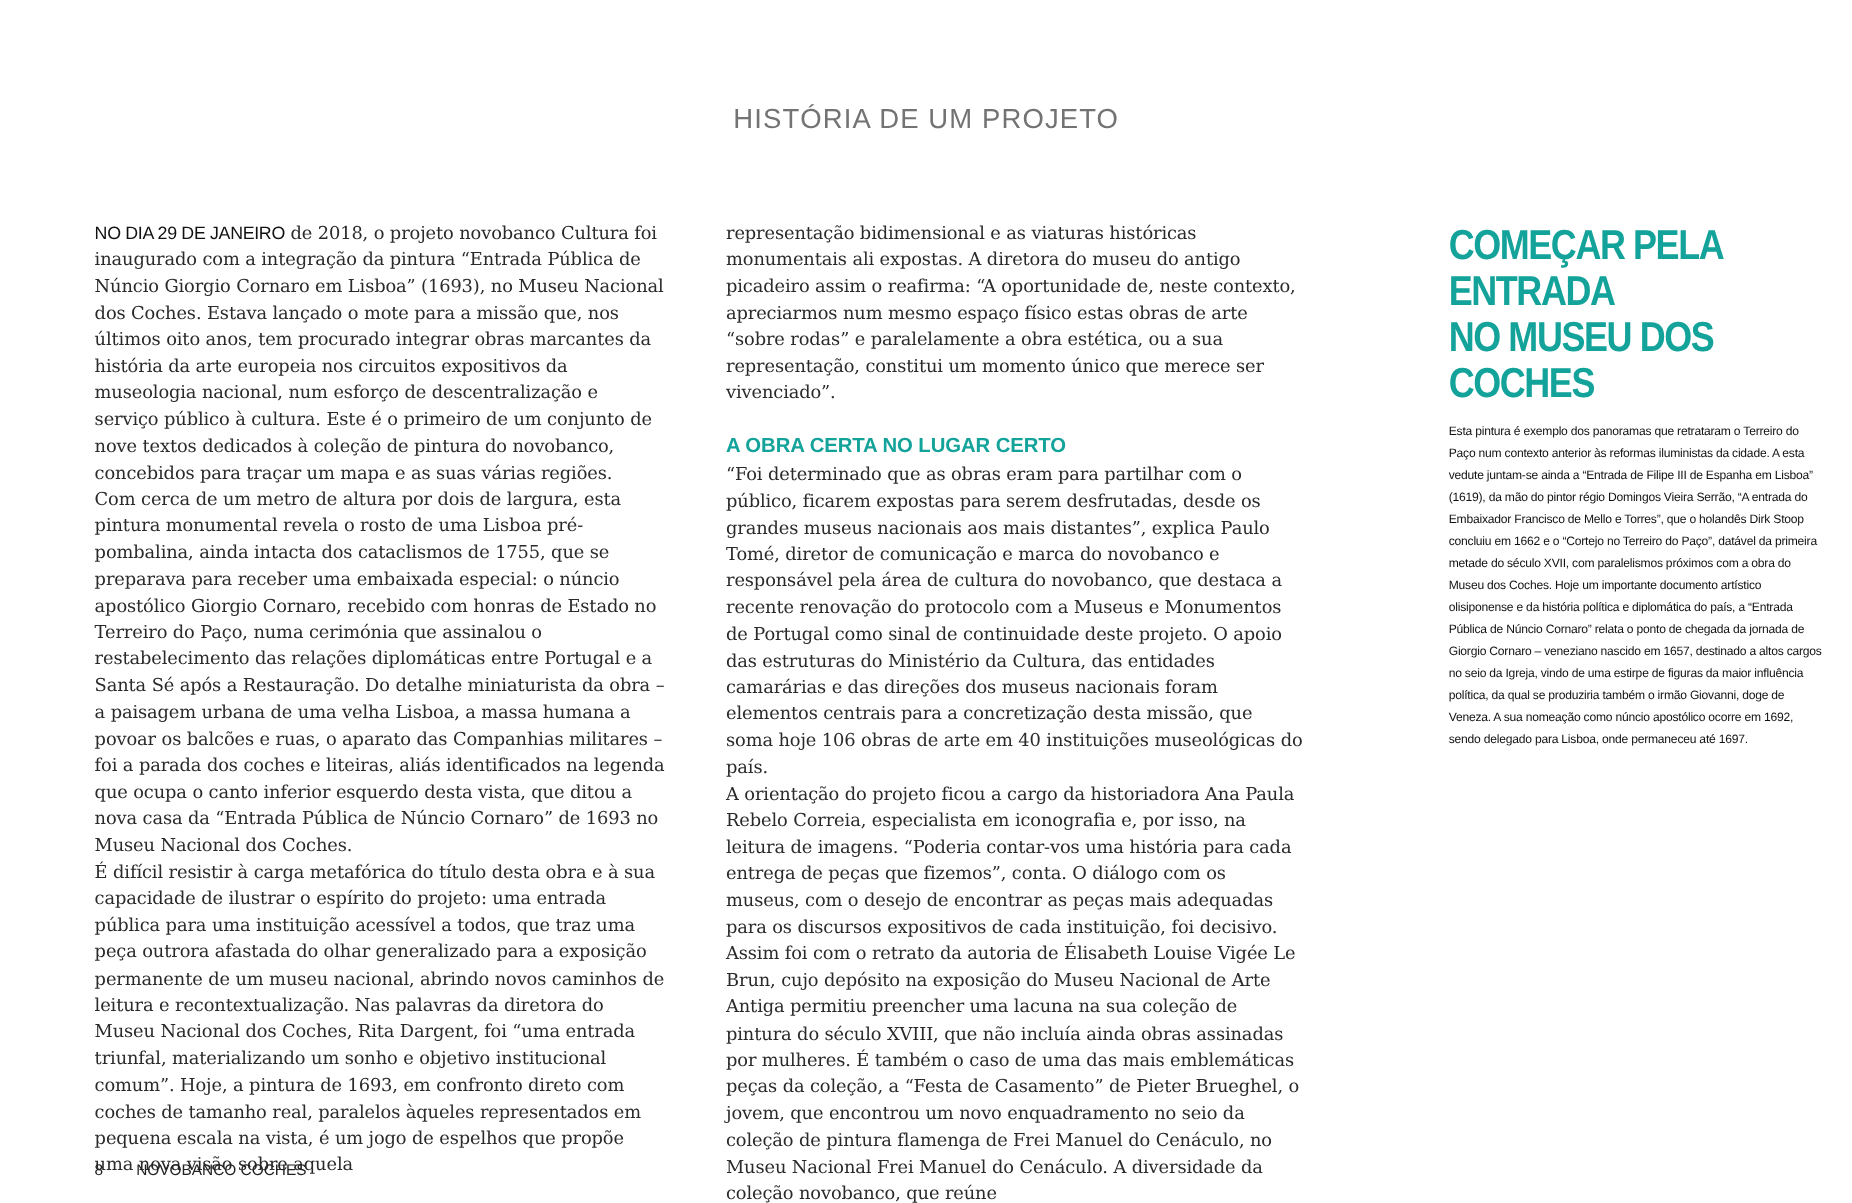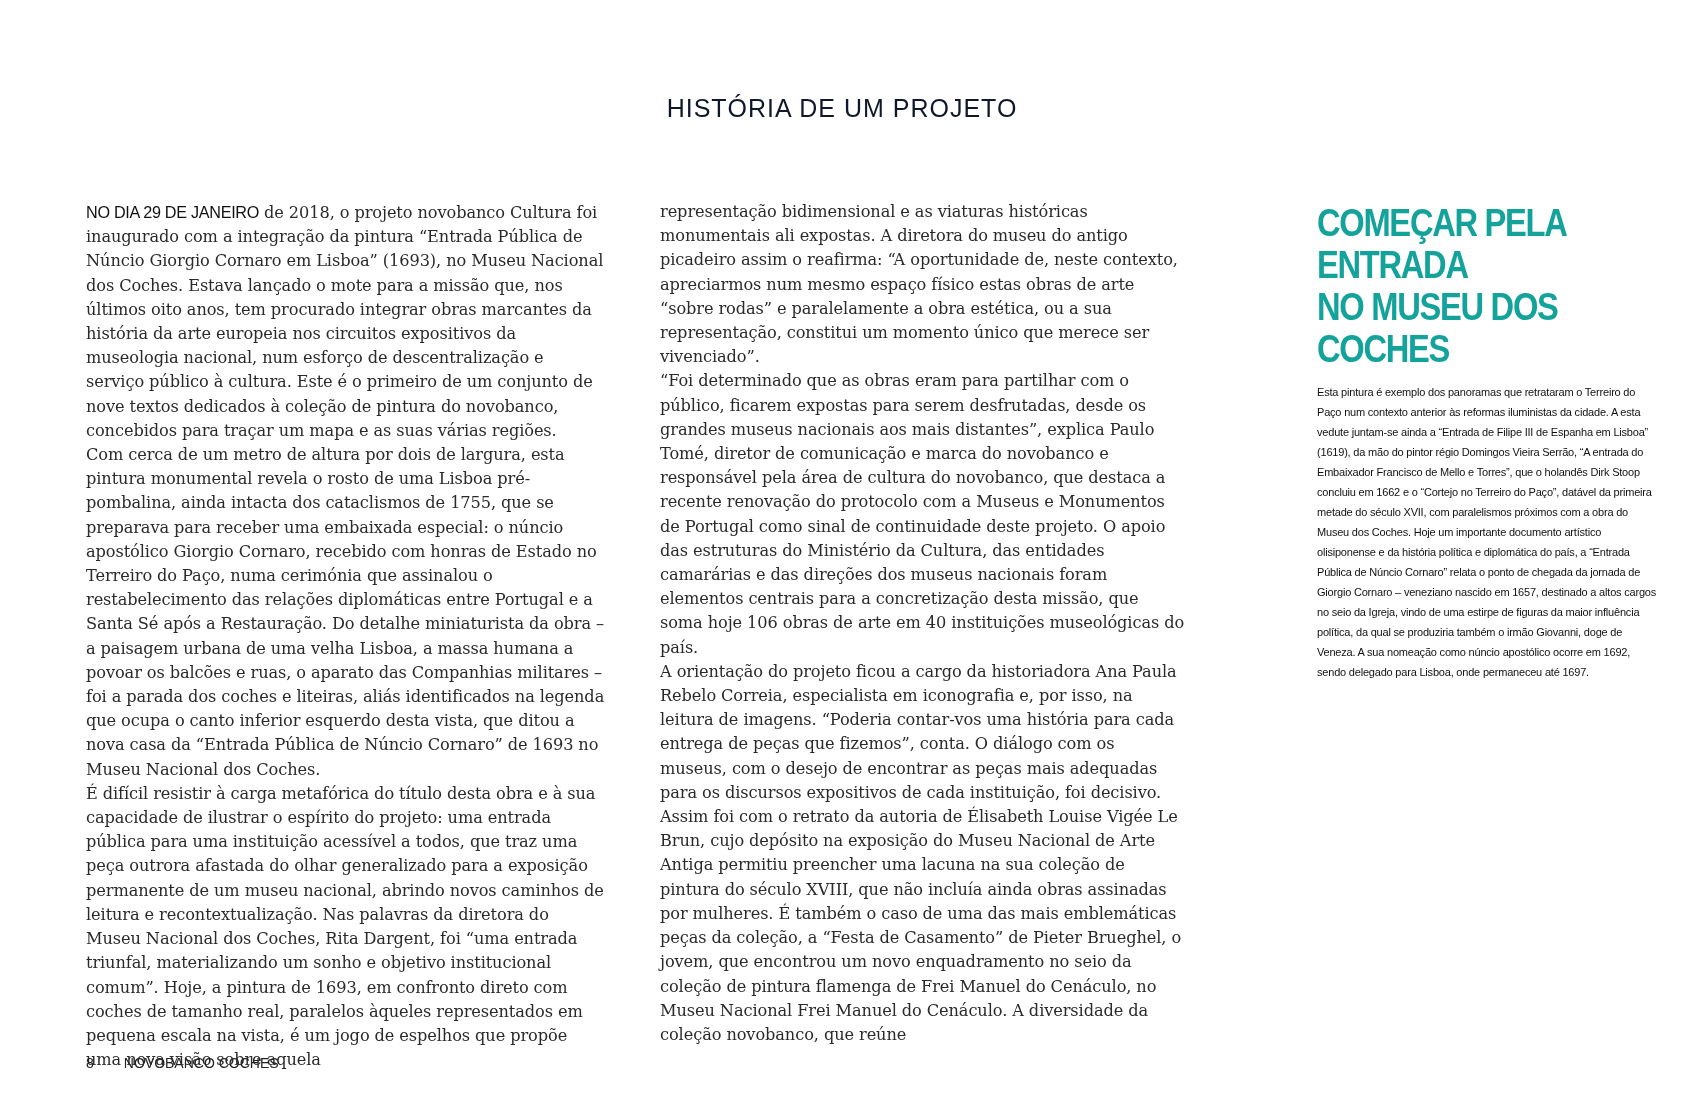--- a/index.html
+++ b/index.html
@@ -1,20 +1,20 @@
 <!DOCTYPE html>
 <html><head>
   <meta charset="utf-8">
   <style>
     html, body { margin: 0; padding: 0; background: #ffffff; }
     body { width: 1684px; height: 1094px; position: relative; overflow: hidden; color: #222; }
     .section-title {
       position: absolute; top: 94px; left: 0; width: 1684px; text-align: center;
       font-family: "Liberation Sans", sans-serif; font-size: 25px; letter-spacing: 1px;
-      color: #0f172a; font-weight: normal; margin: 0;
+      color: #737373; font-weight: normal; margin: 0;
     }
     .col {
       position: absolute; top: 200px;
       font-family: "DejaVu Serif", serif; font-size: 16.2px; line-height: 24.2px;
       color: #2a2a2a; letter-spacing: -0.1px;
     }
     .col p { margin: 0; }
     .col-left { left: 86px; width: 520px; }
     .col-mid { left: 660px; width: 525px; }
     .lead { font-family: "Liberation Sans", sans-serif; font-weight: normal; letter-spacing: -0.3px; color: #111; }
@@ -45,20 +45,21 @@
 <h1 class="section-title">HISTÓRIA DE UM PROJETO</h1>
 
 <div class="col col-left">
   <p><span class="lead">NO DIA 29 DE JANEIRO</span><span> de 2018, o projeto novobanco Cultura foi inaugurado com a integração da pintura “Entrada Pública de Núncio Giorgio Cornaro em Lisboa” (1693), no Museu Nacional dos Coches. Estava lançado o mote para a missão que, nos últimos oito anos, tem procurado integrar obras marcantes da história da arte europeia nos circuitos expositivos da museologia nacional, num esforço de descentralização e serviço público à cultura. Este é o primeiro de um conjunto de nove textos dedicados à coleção de pintura do novobanco, concebidos para traçar um mapa e as suas várias regiões.</span></p>
   <p>Com cerca de um metro de altura por dois de largura, esta pintura monumental revela o rosto de uma Lisboa pré-pombalina, ainda intacta dos cataclismos de 1755, que se preparava para receber uma embaixada especial: o núncio apostólico Giorgio Cornaro, recebido com honras de Estado no Terreiro do Paço, numa cerimónia que assinalou o restabelecimento das relações diplomáticas entre Portugal e a Santa Sé após a Restauração. Do detalhe miniaturista da obra – a paisagem urbana de uma velha Lisboa, a massa humana a povoar os balcões e ruas, o aparato das Companhias militares – foi a parada dos coches e liteiras, aliás identificados na legenda que ocupa o canto inferior esquerdo desta vista, que ditou a nova casa da “Entrada Pública de Núncio Cornaro” de 1693 no Museu Nacional dos Coches.</p>
   <p>É difícil resistir à carga metafórica do título desta obra e à sua capacidade de ilustrar o espírito do projeto: uma entrada pública para uma instituição acessível a todos, que traz uma peça outrora afastada do olhar generalizado para a exposição permanente de um museu nacional, abrindo novos caminhos de leitura e recontextualização. Nas palavras da diretora do Museu Nacional dos Coches, Rita Dargent, foi “uma entrada triunfal, materializando um sonho e objetivo institucional comum”. Hoje, a pintura de 1693, em confronto direto com coches de tamanho real, paralelos àqueles representados em pequena escala na vista, é um jogo de espelhos que propõe uma nova visão sobre aquela</p>
 </div>
 
 <div class="col col-mid">
   <p>representação bidimensional e as viaturas históricas monumentais ali expostas. A diretora do museu do antigo picadeiro assim o reafirma: “A oportunidade de, neste contexto, apreciarmos num mesmo espaço físico estas obras de arte “sobre rodas” e paralelamente a obra estética, ou a sua representação, constitui um momento único que merece ser vivenciado”.</p>
+  <h2 class="subhead">A OBRA CERTA NO LUGAR CERTO</h2>
   <p>“Foi determinado que as obras eram para partilhar com o público, ficarem expostas para serem desfrutadas, desde os grandes museus nacionais aos mais distantes”, explica Paulo Tomé, diretor de comunicação e marca do novobanco e responsável pela área de cultura do novobanco, que destaca a recente renovação do protocolo com a Museus e Monumentos de Portugal como sinal de continuidade deste projeto. O apoio das estruturas do Ministério da Cultura, das entidades camarárias e das direções dos museus nacionais foram elementos centrais para a concretização desta missão, que soma hoje 106 obras de arte em 40 instituições museológicas do país.</p>
   <p>A orientação do projeto ficou a cargo da historiadora Ana Paula Rebelo Correia, especialista em iconografia e, por isso, na leitura de imagens. “Poderia contar-vos uma história para cada entrega de peças que fizemos”, conta. O diálogo com os museus, com o desejo de encontrar as peças mais adequadas para os discursos expositivos de cada instituição, foi decisivo. Assim foi com o retrato da autoria de Élisabeth Louise Vigée Le Brun, cujo depósito na exposição do Museu Nacional de Arte Antiga permitiu preencher uma lacuna na sua coleção de pintura do século XVIII, que não incluía ainda obras assinadas por mulheres. É também o caso de uma das mais emblemáticas peças da coleção, a “Festa de Casamento” de Pieter Brueghel, o jovem, que encontrou um novo enquadramento no seio da coleção de pintura flamenga de Frei Manuel do Cenáculo, no Museu Nacional Frei Manuel do Cenáculo. A diversidade da coleção novobanco, que reúne</p>
 </div>
 
 <aside class="sidebar">
   <h2 class="sidebar-title">
     <span>COMEÇAR PELA ENTRADA</span><br>
     <span>NO MUSEU DOS COCHES</span>
   </h2>
   <p class="sidebar-body">Esta pintura é exemplo dos panoramas que retrataram o Terreiro do Paço num contexto anterior às reformas iluministas da cidade. A esta vedute juntam-se ainda a “Entrada de Filipe III de Espanha em Lisboa” (1619), da mão do pintor régio Domingos Vieira Serrão, “A entrada do Embaixador Francisco de Mello e Torres”, que o holandês Dirk Stoop concluiu em 1662 e o “Cortejo no Terreiro do Paço”, datável da primeira metade do século XVII, com paralelismos próximos com a obra do Museu dos Coches. Hoje um importante documento artístico olisiponense e da história política e diplomática do país, a “Entrada Pública de Núncio Cornaro” relata o ponto de chegada da jornada de Giorgio Cornaro – veneziano nascido em 1657, destinado a altos cargos no seio da Igreja, vindo de uma estirpe de figuras da maior influência política, da qual se produziria também o irmão Giovanni, doge de Veneza. A sua nomeação como núncio apostólico ocorre em 1692, sendo delegado para Lisboa, onde permaneceu até 1697.</p>

